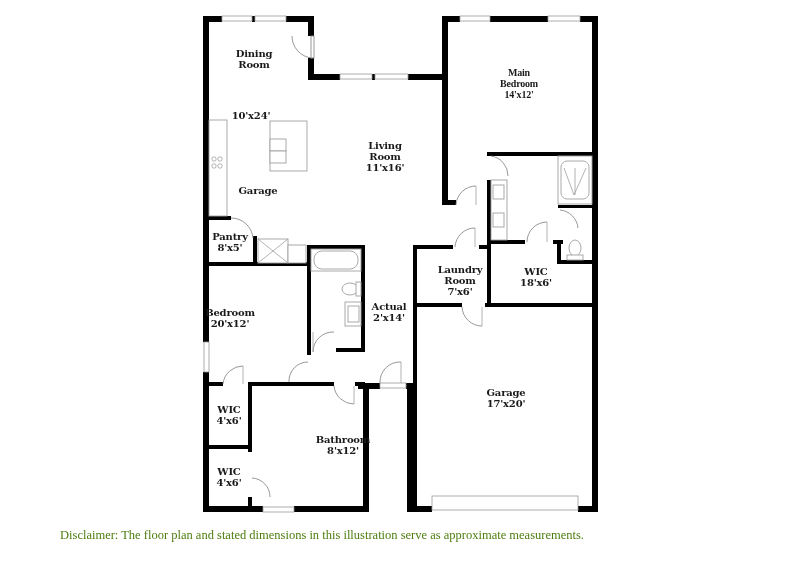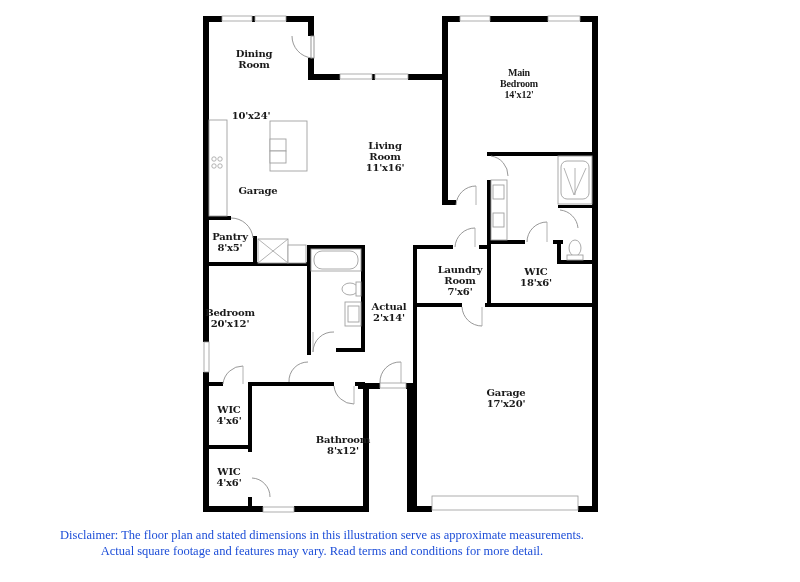--- a/index.html
+++ b/index.html
@@ -6,21 +6,21 @@
   body { width: 800px; height: 582px; position: relative; overflow: hidden; font-family: "DejaVu Serif", "Liberation Serif", serif; }
   #plan { position: absolute; left: 0; top: 0; width: 800px; height: 582px; }
   .wall { fill: #000000; }
   .window { fill: #ffffff; stroke: #9a9a9a; stroke-width: 0.8; }
   .door-arc { fill: none; stroke: #8c8c8c; stroke-width: 0.9; }
   .door-leaf { fill: #ffffff; stroke: #8c8c8c; stroke-width: 0.9; }
   .fixture { fill: #ffffff; stroke: #a0a0a0; stroke-width: 0.9; }
   .fixture-line { fill: none; stroke: #a0a0a0; stroke-width: 0.8; }
   .label { position: absolute; text-align: center; font-family: "DejaVu Serif", "Liberation Serif", serif; font-weight: bold; font-size: 10px; line-height: 11px; color: #1a1a1a; white-space: nowrap; transform: translateX(-50%); letter-spacing: -0.2px; }
   .label span { display: block; }
-  .disclaimer { position: absolute; left: 0; top: 527px; width: 644px; text-align: center; font-family: "Liberation Serif", "DejaVu Serif", serif; font-size: 12.5px; line-height: 16px; color: #1d4ed8; }
+  .disclaimer { position: absolute; left: 0; top: 527px; width: 644px; text-align: center; font-family: "Liberation Serif", "DejaVu Serif", serif; font-size: 12.5px; line-height: 16px; color: #4d7c0f; }
   .disclaimer span { display: block; }
 </style>
 </head>
 <body>
 
 <svg id="plan" viewBox="0 0 800 582" xmlns="http://www.w3.org/2000/svg">
 
   <g>
 
     <rect class="wall" x="203" y="16" width="19" height="6"></rect>
@@ -243,14 +243,13 @@
     <span>4'x6'</span>
   </div>
   <div class="label" style="left:308px; top:434px;margin-left:35px;">
     <span>Bathroom</span>
     <span>8'x12'</span>
   </div>
 </div>
 
 <div class="disclaimer">
   <span>Disclaimer: The floor plan and stated dimensions in this illustration serve as approximate measurements.</span>
-  <span>Actual square footage and features may vary. Read terms and conditions for more detail.</span>
 </div>
 
 </body></html>

